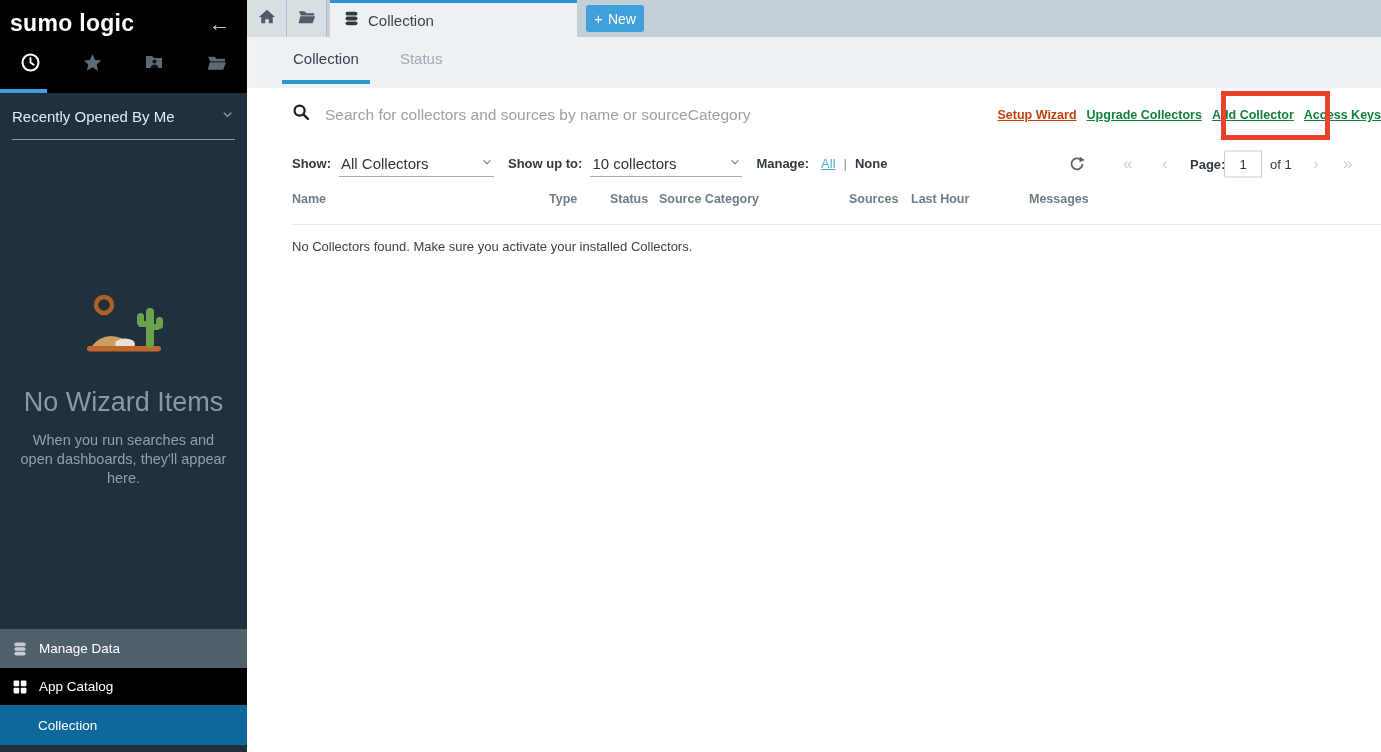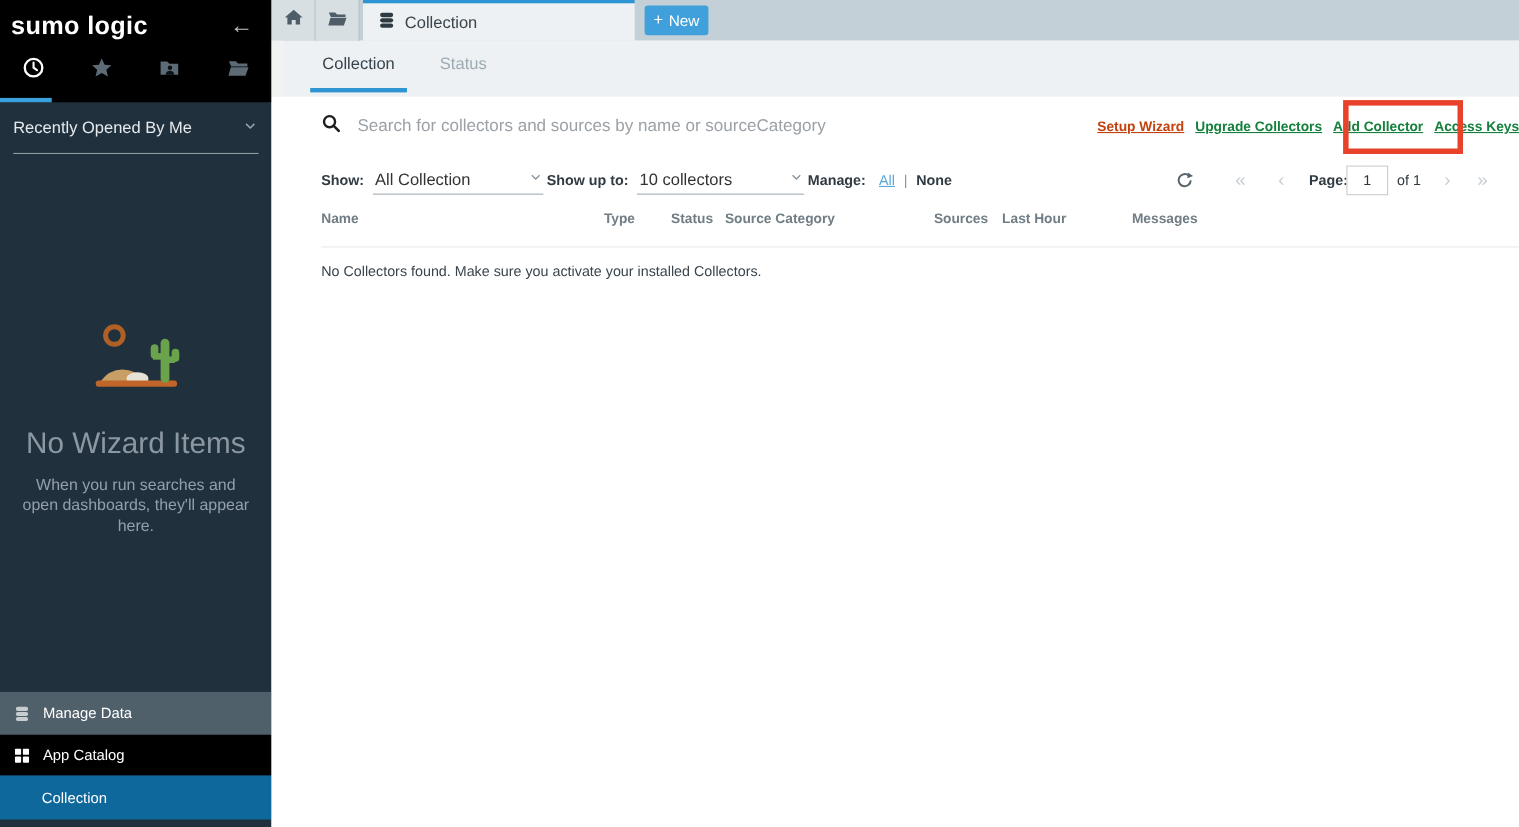--- a/index.html
+++ b/index.html
@@ -70,21 +70,21 @@
   .links a { color:#15803d; text-decoration:underline; cursor:pointer; }
   .links a.primary { color:#c2410c; }
 
   .filter-row { position:relative; height:45px; display:flex; align-items:center; padding-left:45px;
                 font-size:13px; color:#333; }
   .f-label { font-weight:bold; color:#2f3a42; }
   .dd { display:flex; align-items:center; justify-content:space-between; margin-left:8px;
         border-bottom:1px solid #a6adb3; height:27px; font-size:15px; color:#333; cursor:pointer; padding-left:2px; }
   .dd-show { width:155px; }
   .dd-count { width:152px; }
-  .gap-l { margin-left:3px; }
+  .gap-l { margin-left:14px; }
   .expand-all { color:#54a9d8; text-decoration:underline; margin-left:12px; cursor:pointer; }
   .expand-sep { color:#8a949c; margin:0 8px; }
   .expand-none { font-weight:bold; color:#2f3a42; cursor:pointer; }
 
   .pgabs { position:absolute; top:50%; transform:translateY(-50%); }
   .refresh-btn { left:822px; cursor:pointer; display:flex; }
   .pg-glyph { font-size:17px; color:#c9ced3; cursor:default; }
   .pg-first { left:876px; }
   .pg-prev  { left:915px; }
   .page-label { left:943px; font-weight:bold; color:#2f3a42; }
@@ -260,21 +260,21 @@
           <a class="primary">Setup Wizard</a>
           <a>Upgrade Collectors</a>
           <a>Add Collector</a>
           <a>Access Keys</a>
         </div>
       </div>
 
       <div class="filter-row">
         <span class="f-label">Show:</span>
         <div class="dd dd-show">
-          <span>All Collection</span>
+          <span>All Collectors</span>
           <span>
             <svg width="14" height="14" viewBox="0 0 20 20">
                 <path d="M5 7.5 l5 5 5-5" fill="none" stroke="#8a949c" stroke-width="1.8"></path>
               </svg>
           </span>
         </div>
 
         <span class="f-label gap-l">Show up to:</span>
         <div class="dd dd-count">
           <span>10 collectors</span>

